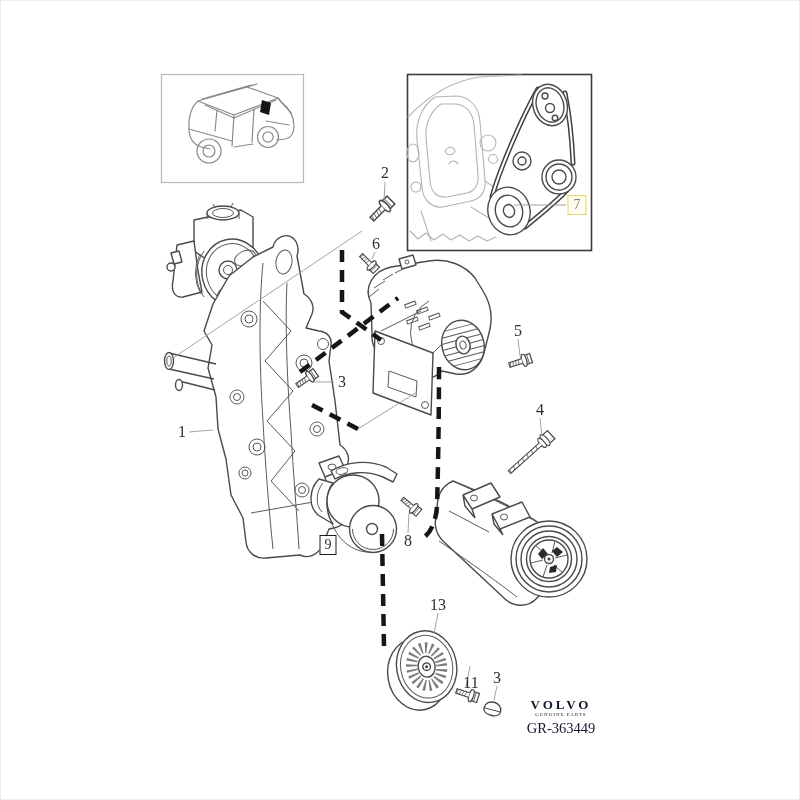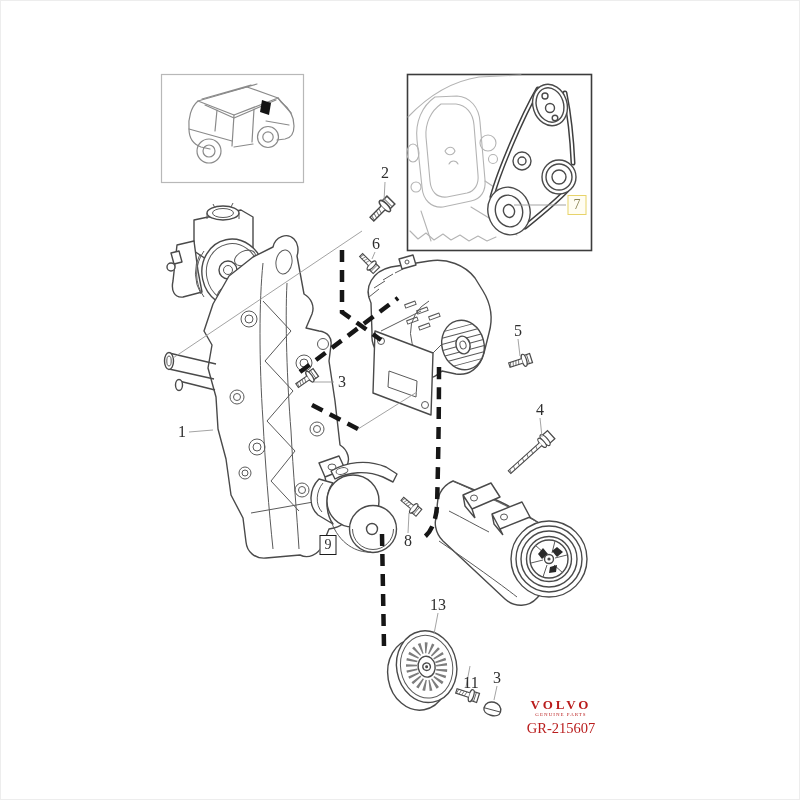--- a/index.html
+++ b/index.html
@@ -14,21 +14,21 @@
   .car{fill:none;stroke:#8a8a8a;stroke-width:1.2;stroke-linejoin:round;stroke-linecap:round;}
   .leader{fill:none;stroke:#999;stroke-width:0.9;}
   .dash{fill:none;stroke:#161616;stroke-width:4.5;stroke-dasharray:12 8;}
   .belt{fill:none;stroke:#3f3f3f;stroke-width:5;stroke-linecap:round;}
   .beltc{fill:none;stroke:#ffffff;stroke-width:2;stroke-linecap:round;}
   .callout{position:absolute;transform:translate(-50%,-50%);font-size:16px;color:#2e2e2e;
            text-align:center;white-space:nowrap;line-height:1;}
   .callout.boxed{border:1.5px solid #1c1c1c;background:#fff;font-size:14px;padding:2px 4px;}
   .callout.hl{border:1.4px solid var(--hl,#e7d36a);background:#fffdf2;color:#8b8455;
               font-size:14px;padding:2px 5px;}
-  .footer{position:absolute;left:514px;top:697px;width:92px;text-align:center;color:#b91c1c;}
+  .footer{position:absolute;left:514px;top:697px;width:92px;text-align:center;color:#0f172a;}
   .brand{font-weight:bold;font-size:13px;letter-spacing:3px;line-height:1;}
   .brand-sub{font-size:5px;letter-spacing:1px;line-height:1.4;}
   .figcode{font-size:14.5px;line-height:1.2;margin-top:2px;}
 </style>
 </head>
 <body>
 
 <div class="stage">
 
 <svg width="800" height="800" viewBox="0 0 800 800">
@@ -285,16 +285,16 @@
 <div class="callout hl" style="left:576px;top:204px">7</div>
 <div class="callout" style="left:407px;top:540px">8</div>
 <div class="callout boxed" style="left:327px;top:544px">9</div>
 <div class="callout" style="left:496px;top:677px">3</div>
 <div class="callout" style="left:470px;top:682px">11</div>
 <div class="callout" style="left:437px;top:604px">13</div>
 
 <div class="footer">
   <div class="brand">VOLVO</div>
   <div class="brand-sub">GENUINE PARTS</div>
-  <div class="figcode">GR-215607</div>
+  <div class="figcode">GR-363449</div>
 </div>
 
 </div>
 
 </body></html>

